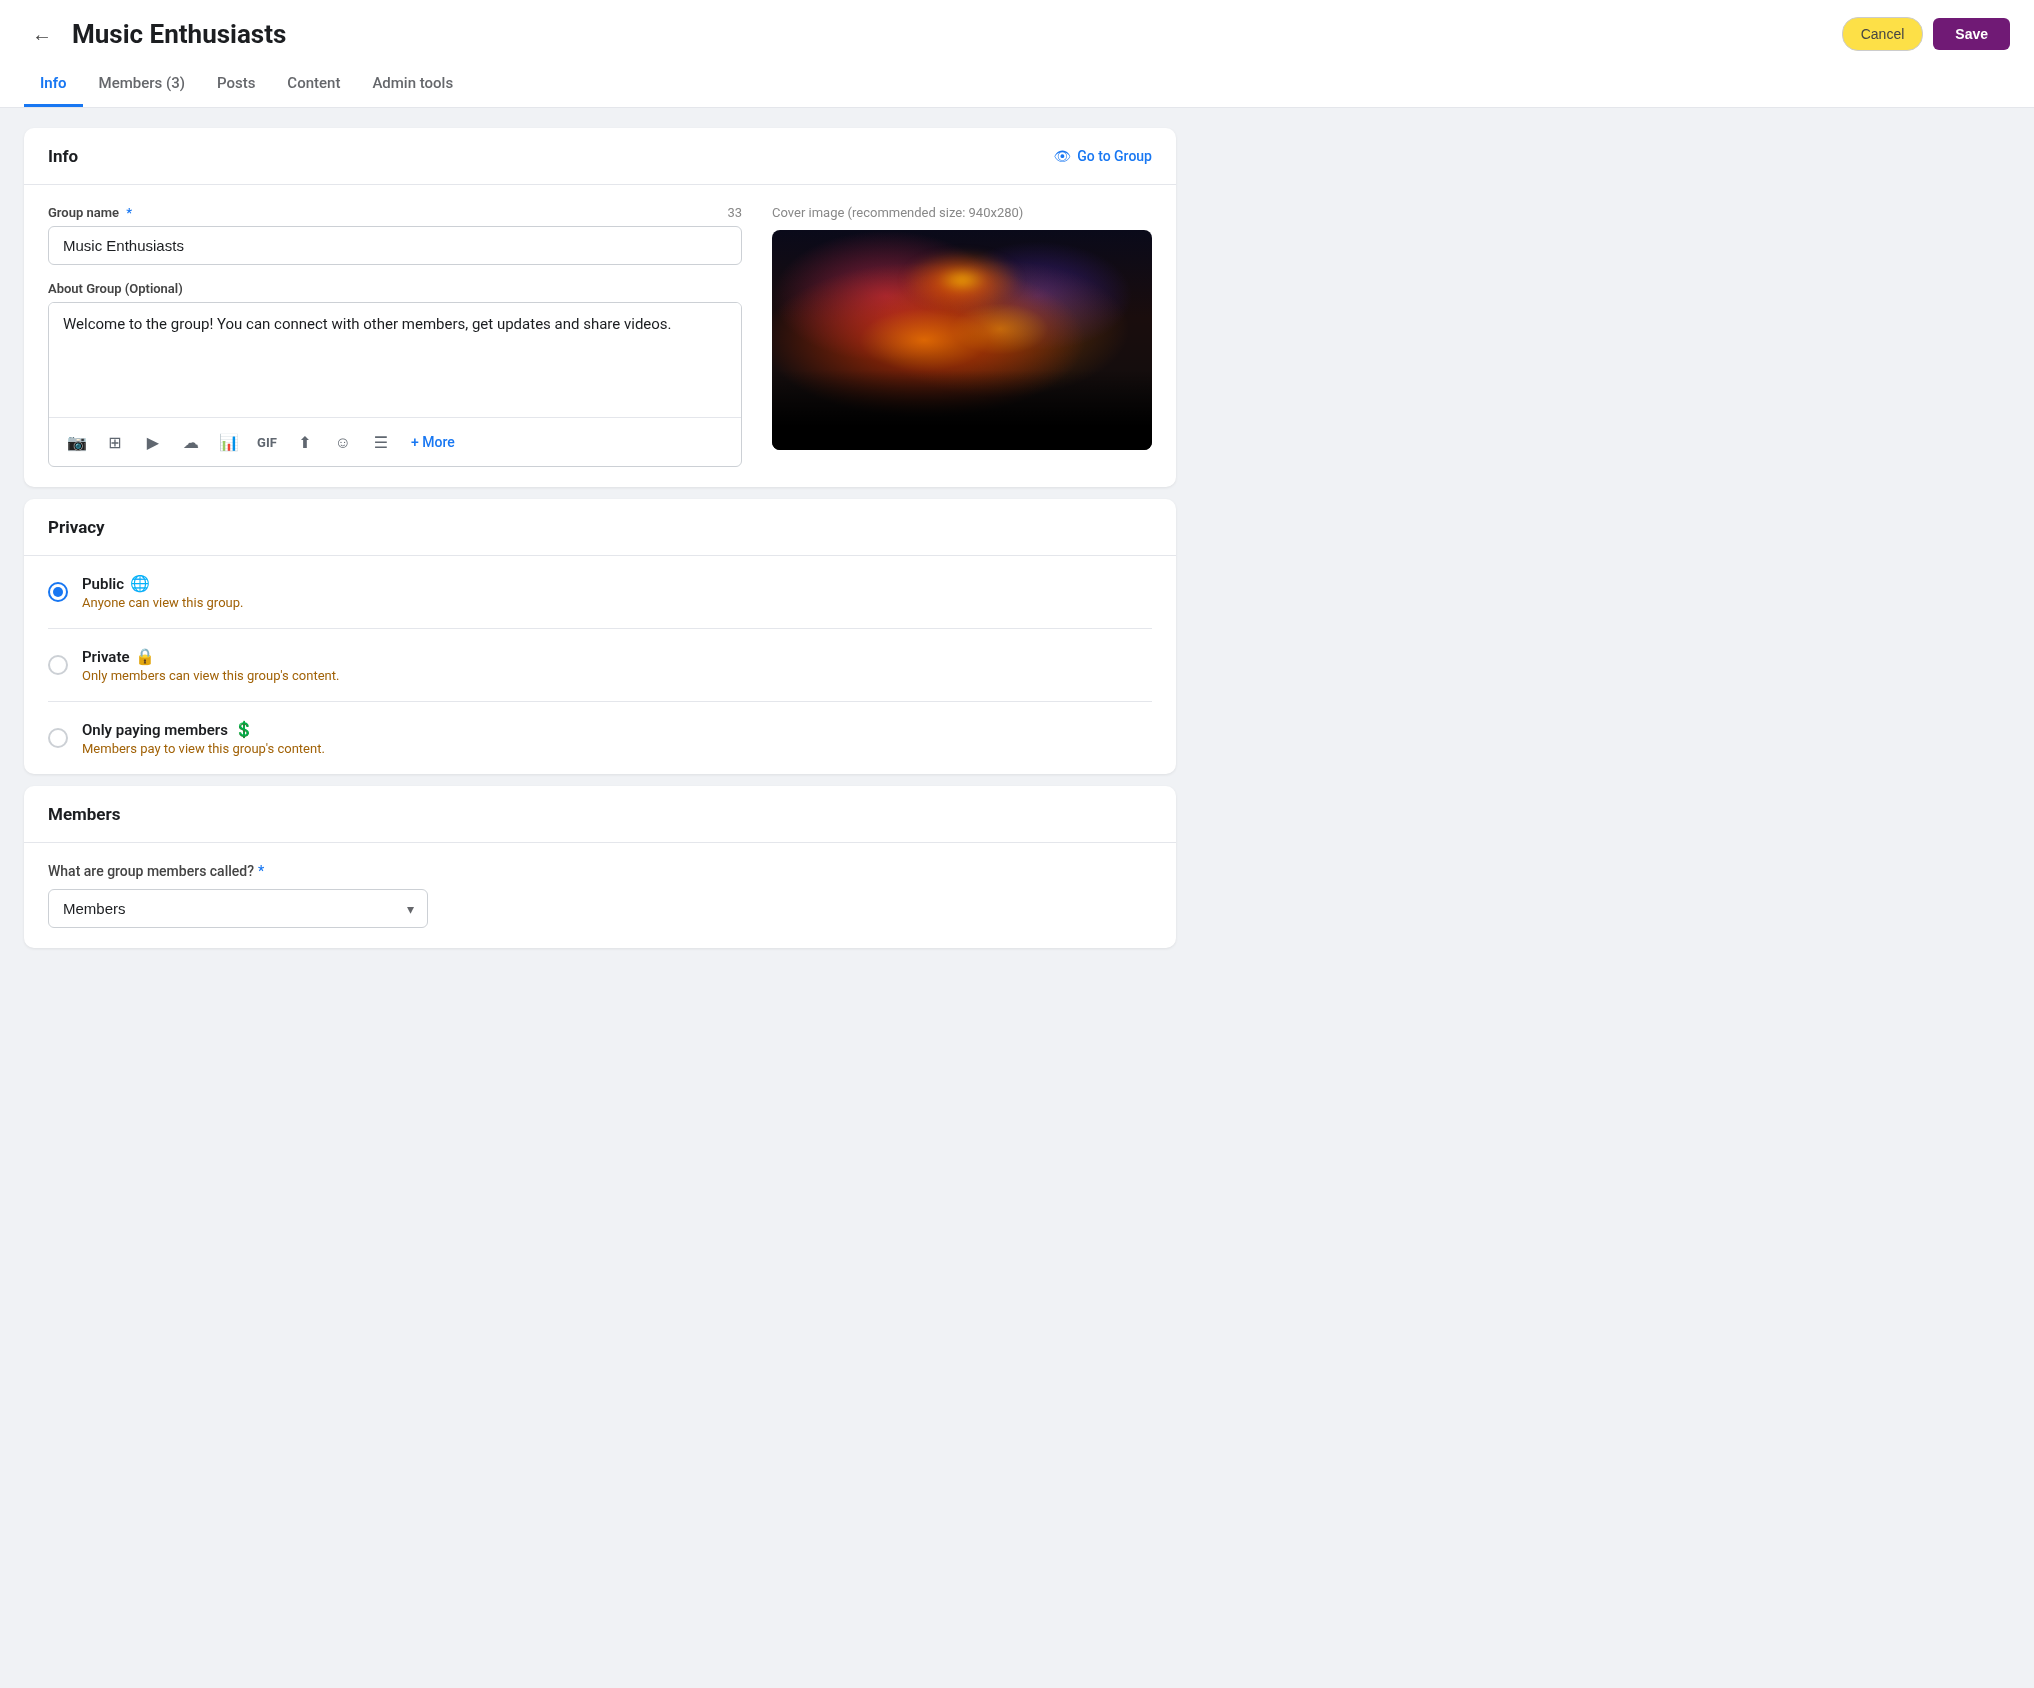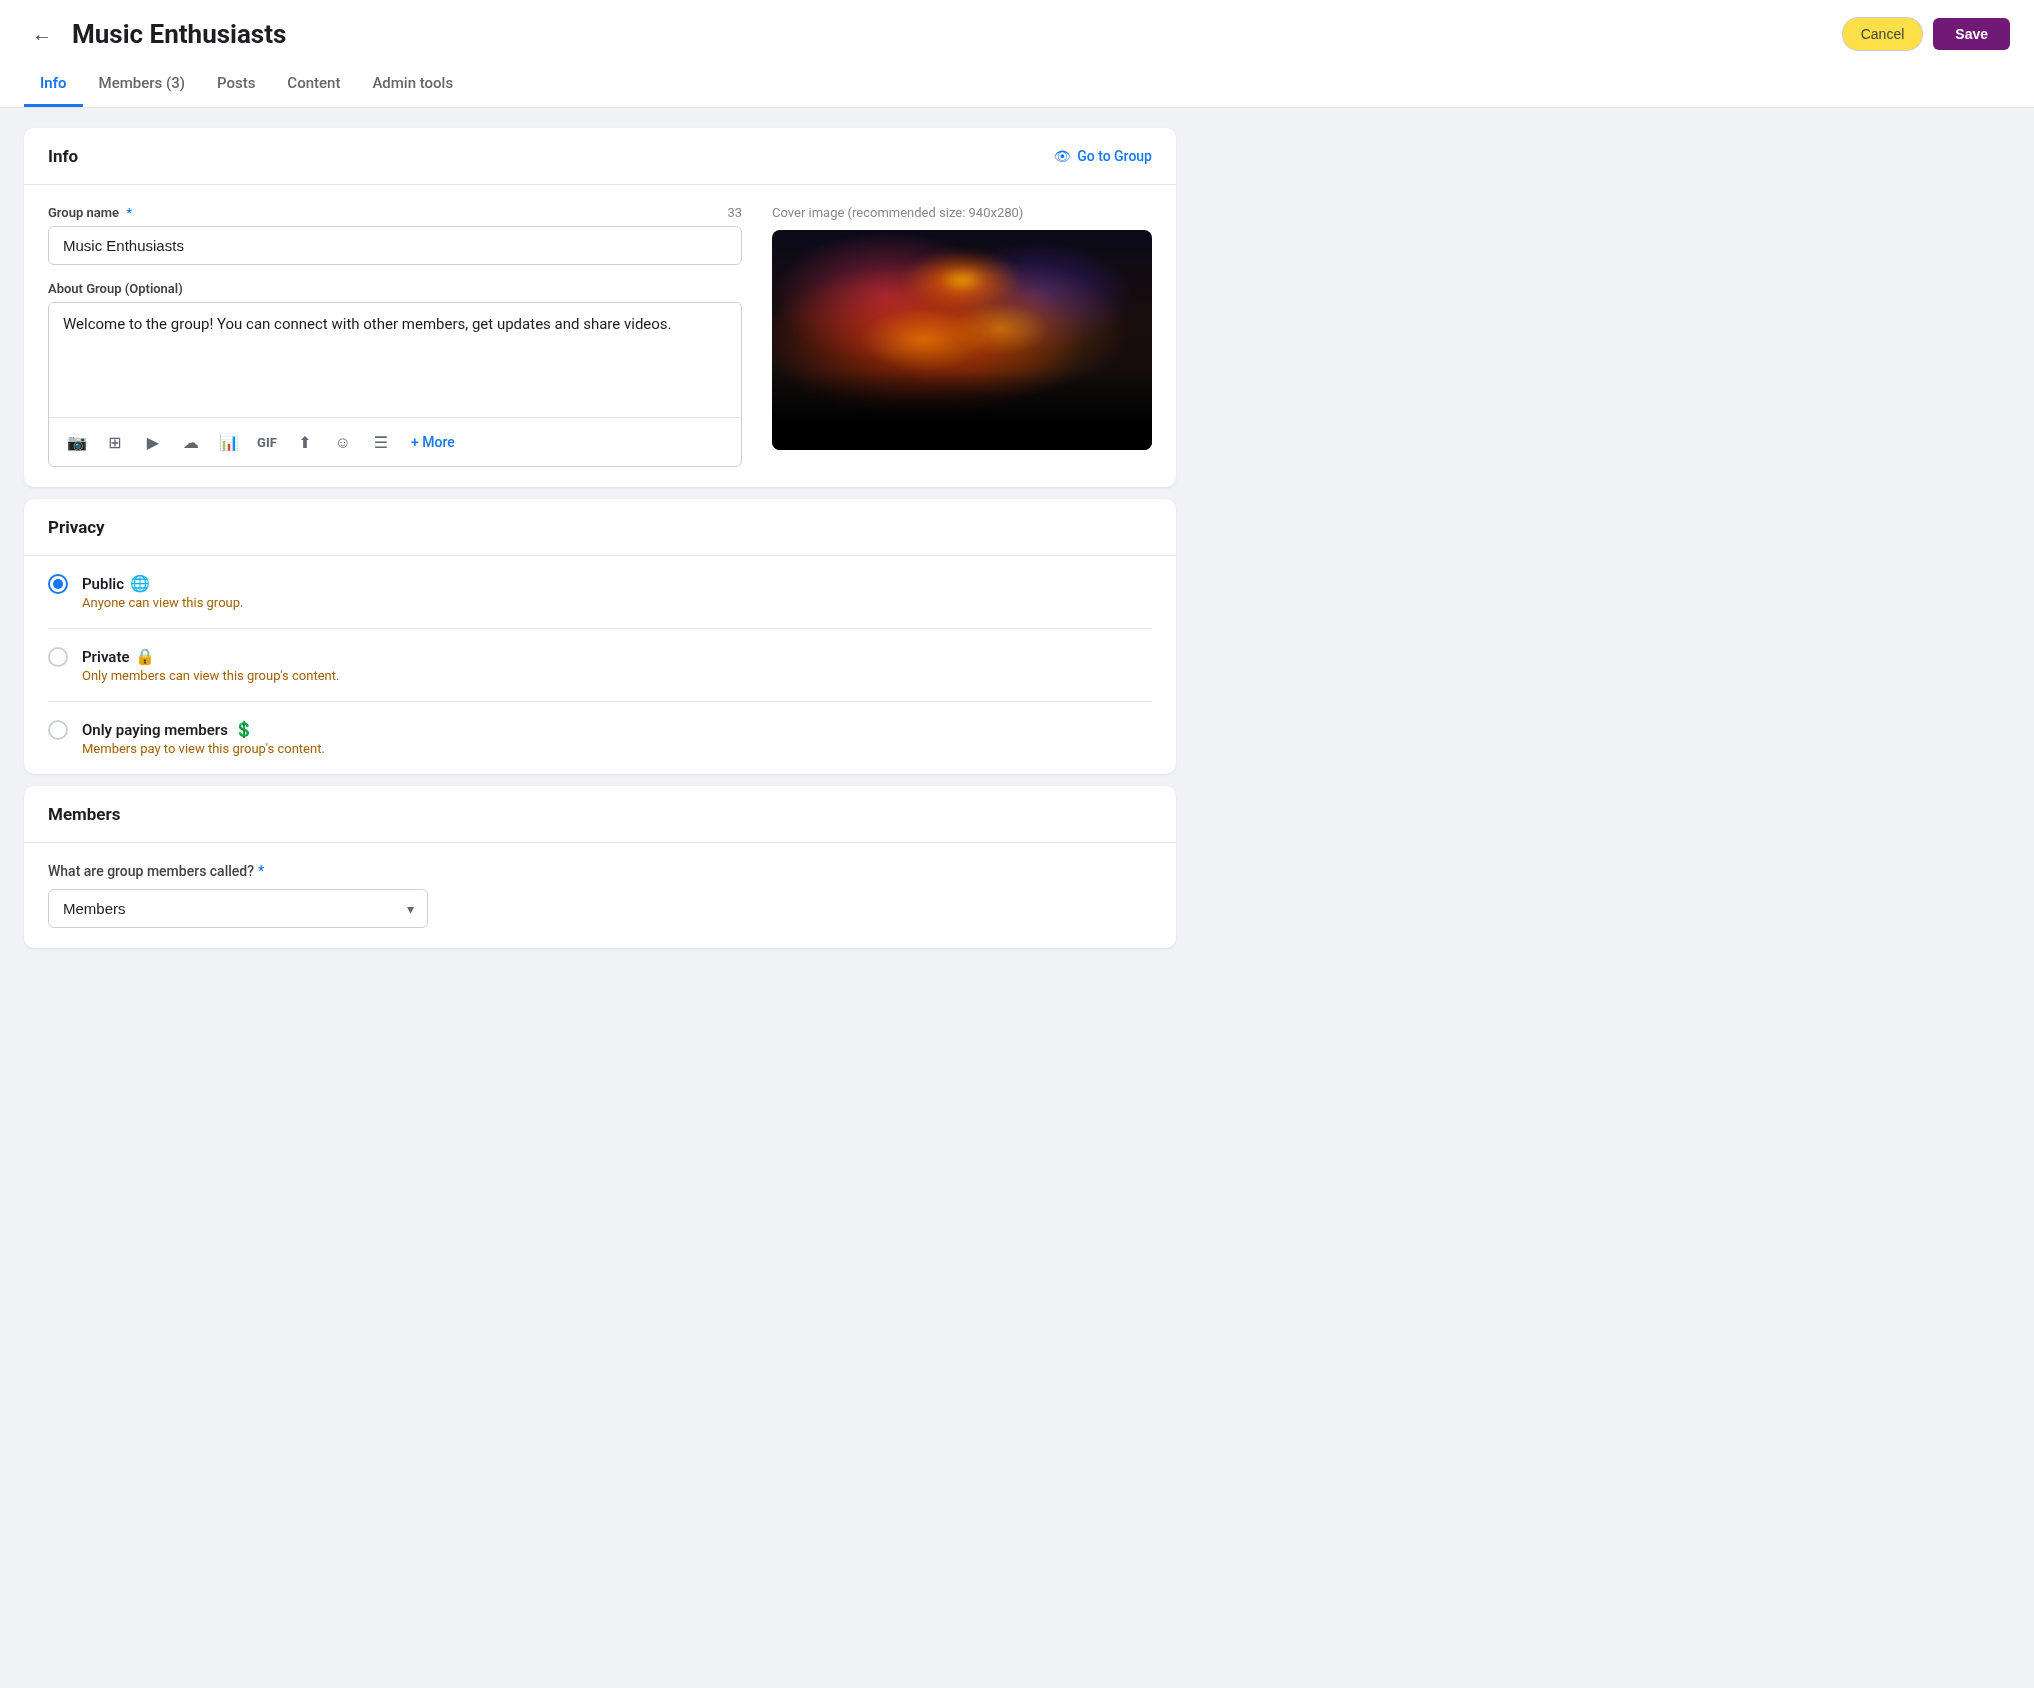--- a/index.html
+++ b/index.html
@@ -260,20 +260,21 @@
       color: #444;
       margin: 16px 0 6px 0;
     }
 
     
     .privacy-body {
       padding: 0 24px;
     }
     .privacy-option {
       display: flex;
+      align-items: center;
       gap: 14px;
       padding: 18px 0;
       border-bottom: 1px solid #e4e6eb;
       cursor: pointer;
     }
     .privacy-option:last-child { border-bottom: none; }
     .radio-outer {
       width: 20px;
       height: 20px;
       border-radius: 50%;

